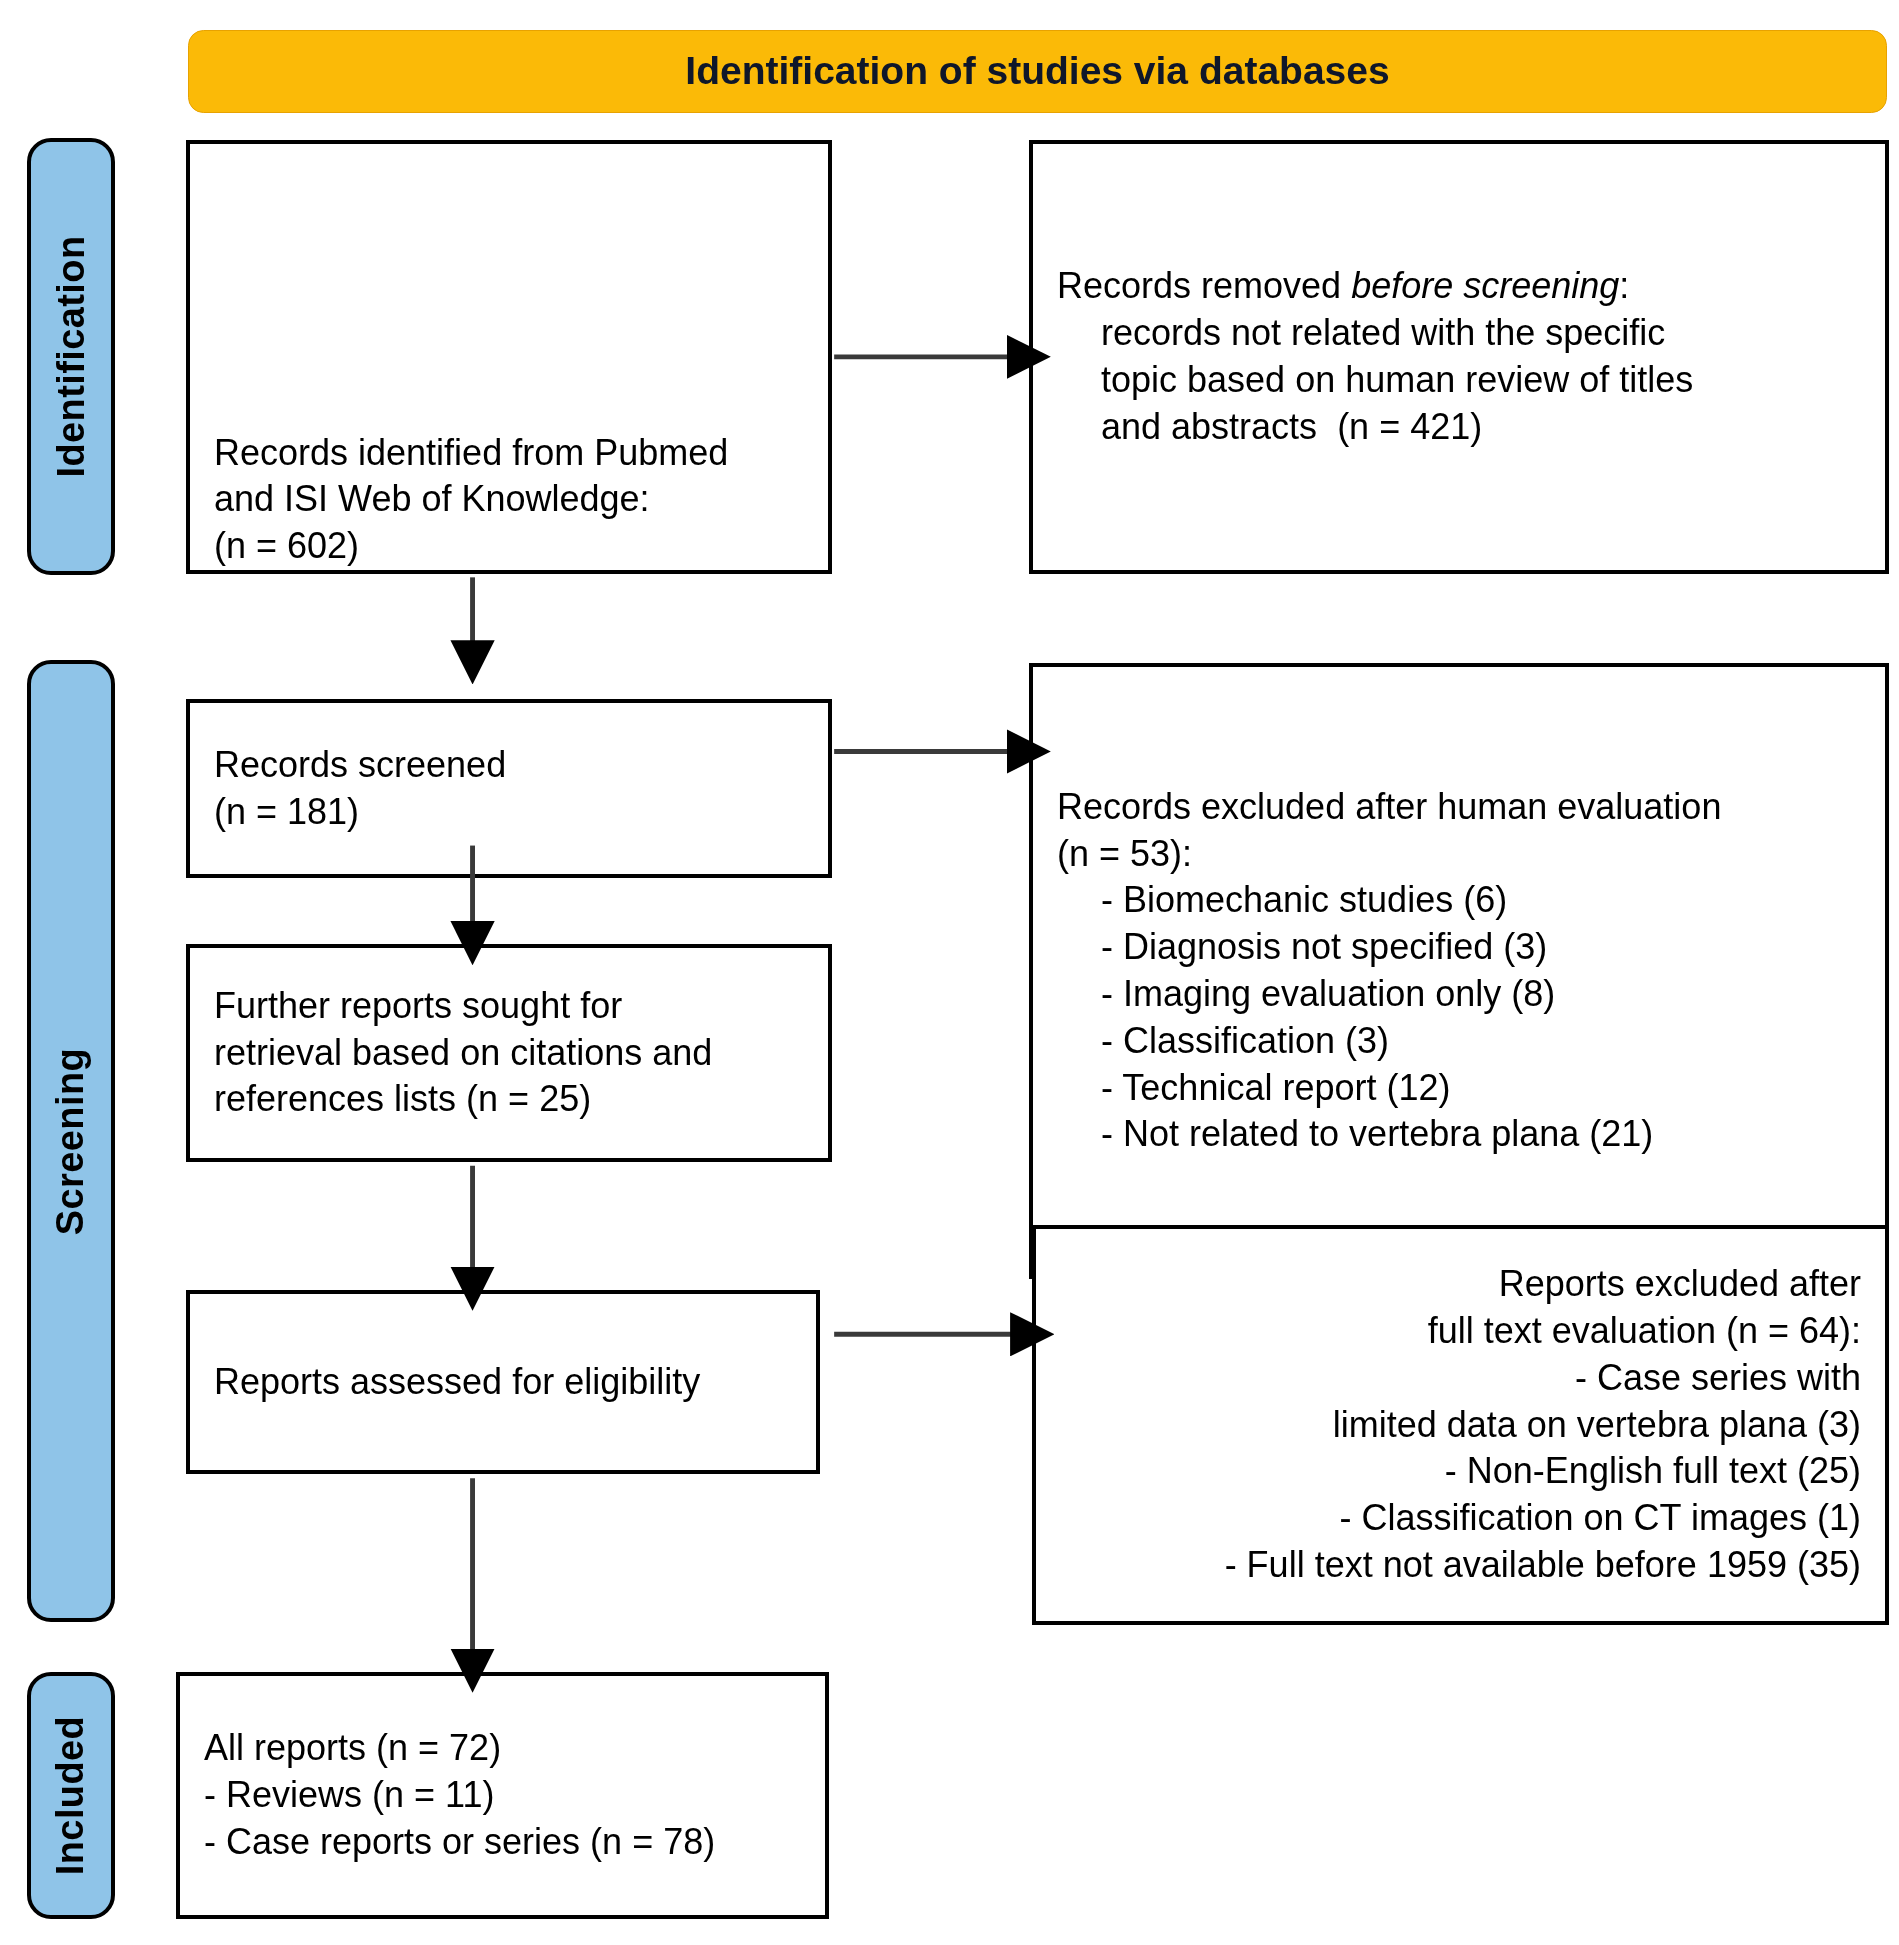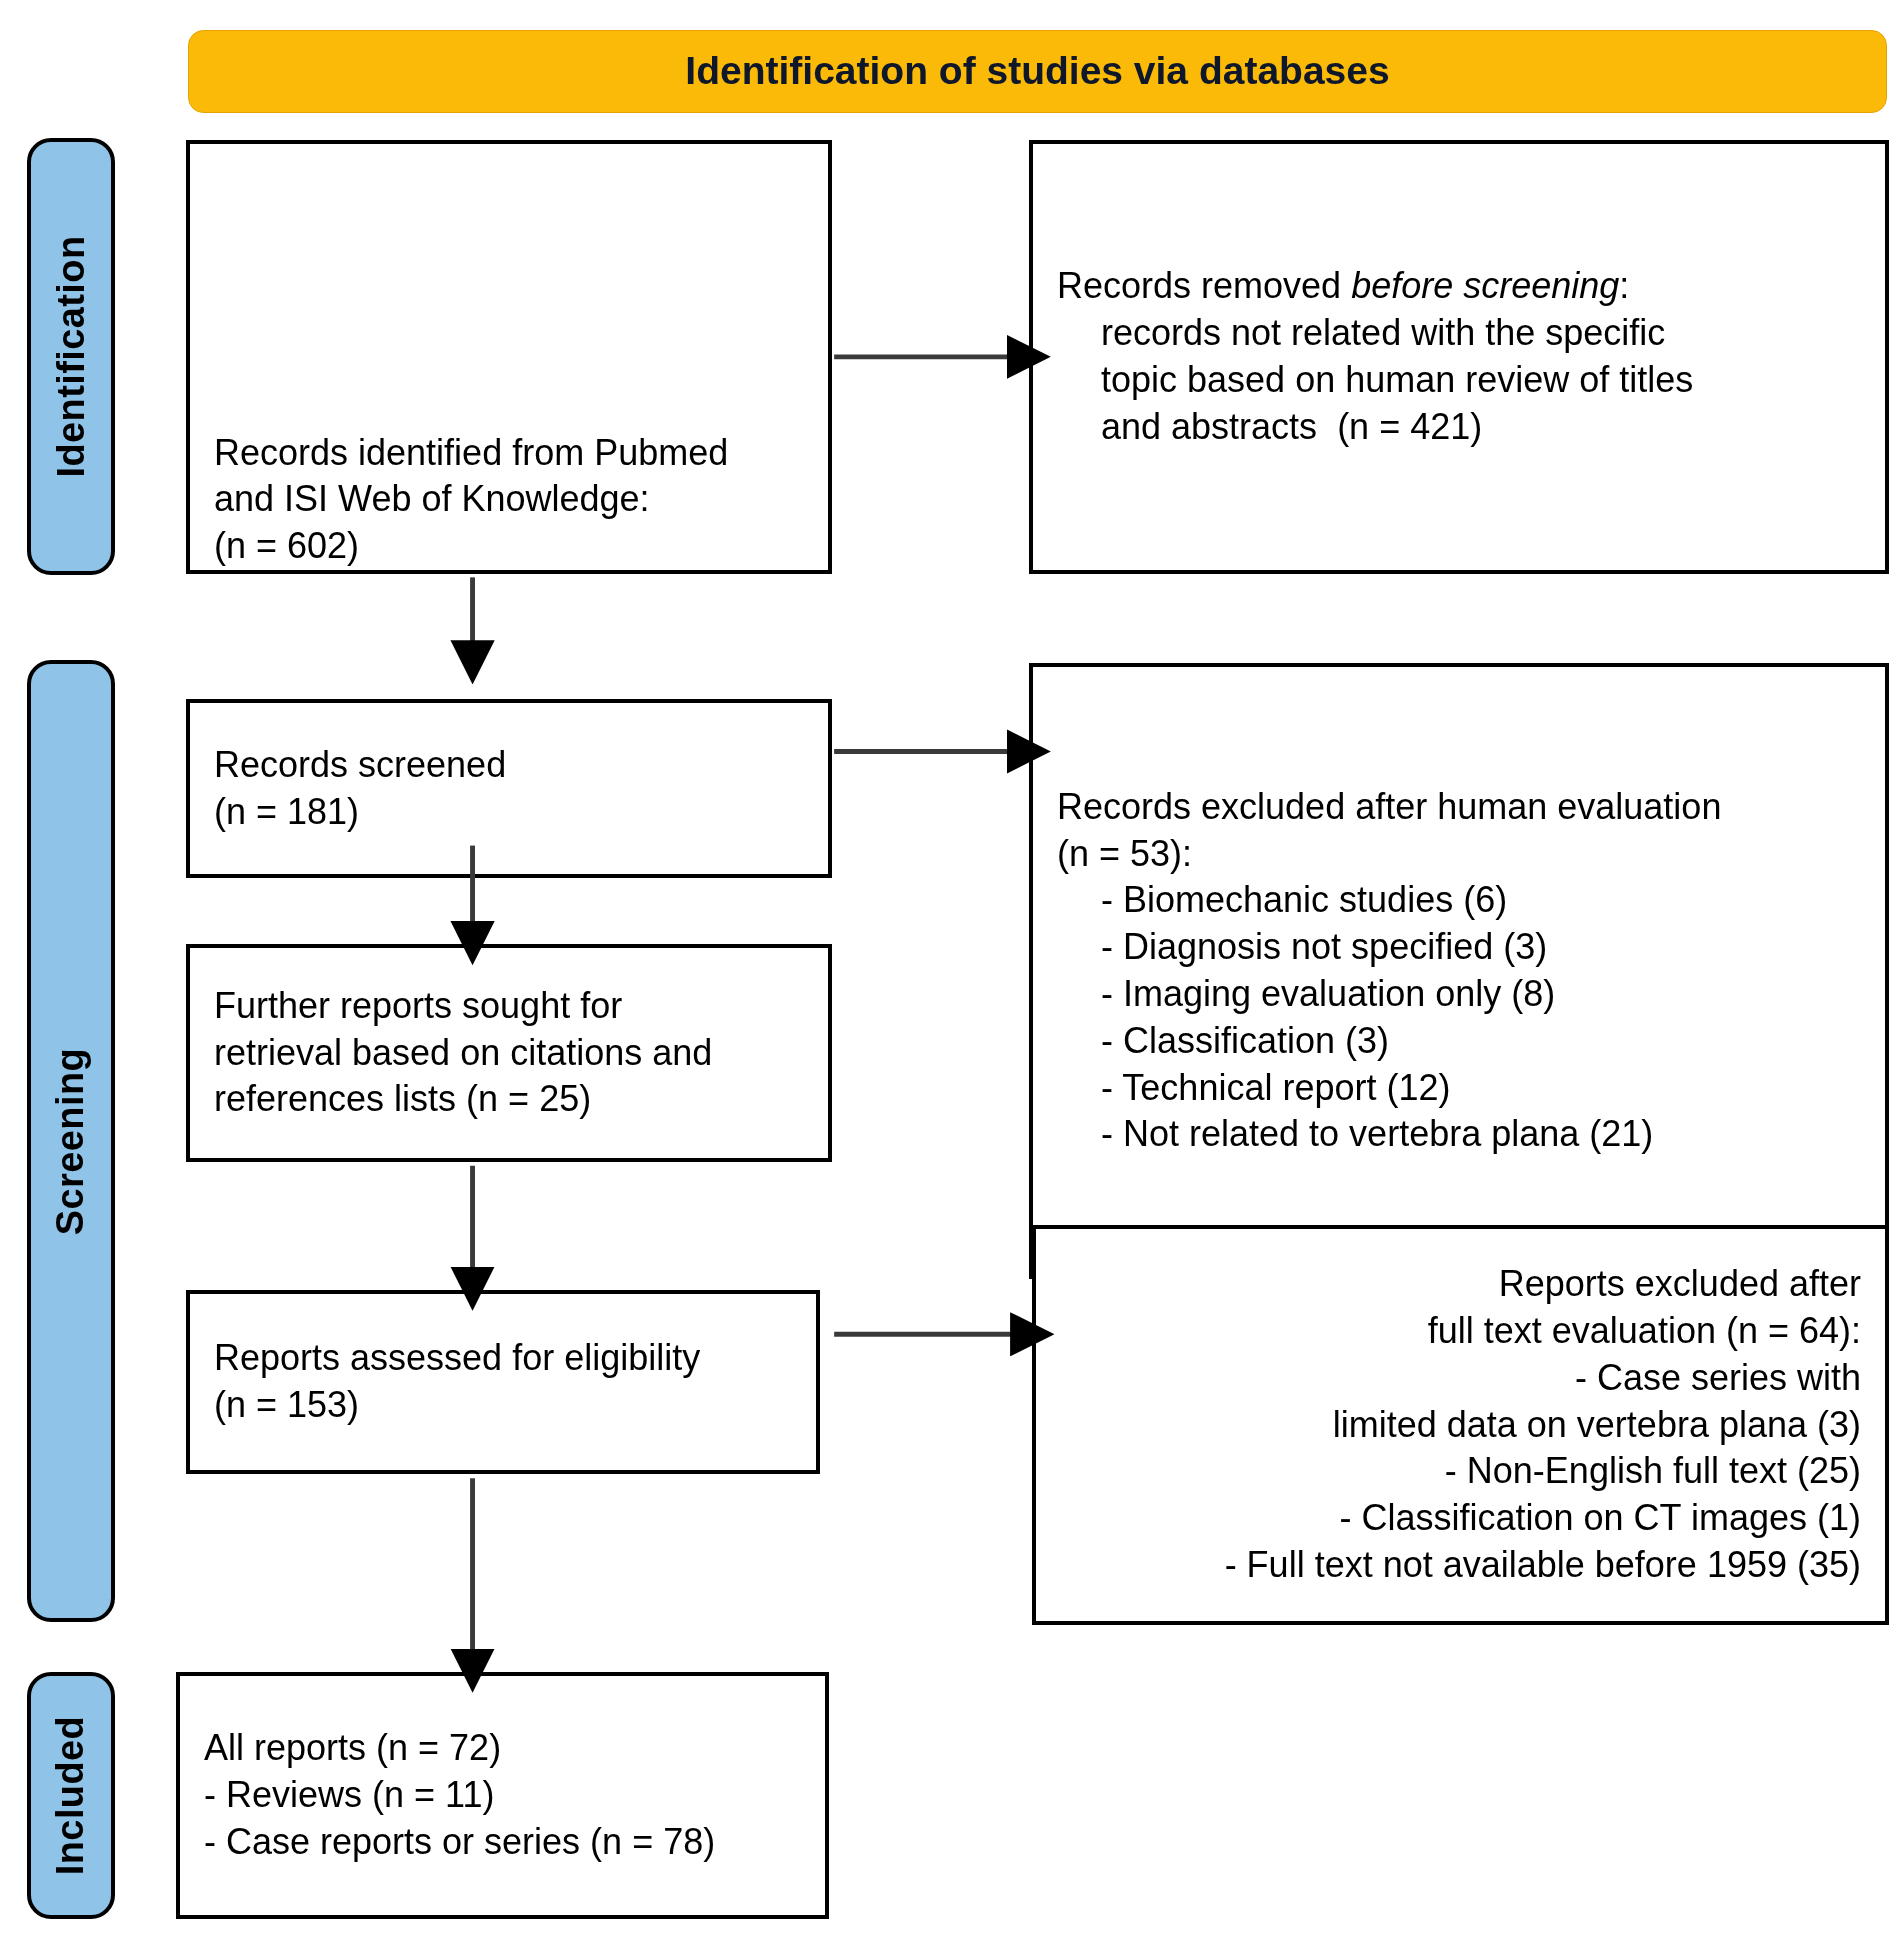--- a/index.html
+++ b/index.html
@@ -154,21 +154,20 @@
     <div class="box-body">
       <div class="line">Further reports sought for</div>
       <div class="line">retrieval based on citations and</div>
       <div class="line">references lists (n = 25)</div>
     </div>
   </div>
 
   <div class="flow-box" style="left:186px; top:1290px; width:634px; height:184px;">
     <div class="box-body">
       <div class="line">Reports assessed for eligibility</div>
-      <div class="line">(n = 153)</div>
     </div>
   </div>
 
   <div class="flow-box" style="left:1032px; top:1225px; width:857px; height:400px;text-align:right;">
     <div class="box-body">
       <div class="line">Reports excluded after</div>
       <div class="line">full text evaluation (n = 64):</div>
       <div class="line indent-1">- Case series with</div>
       <div class="line indent-2">limited data on vertebra plana (3)</div>
       <div class="line indent-1">- Non-English full text (25)</div>

